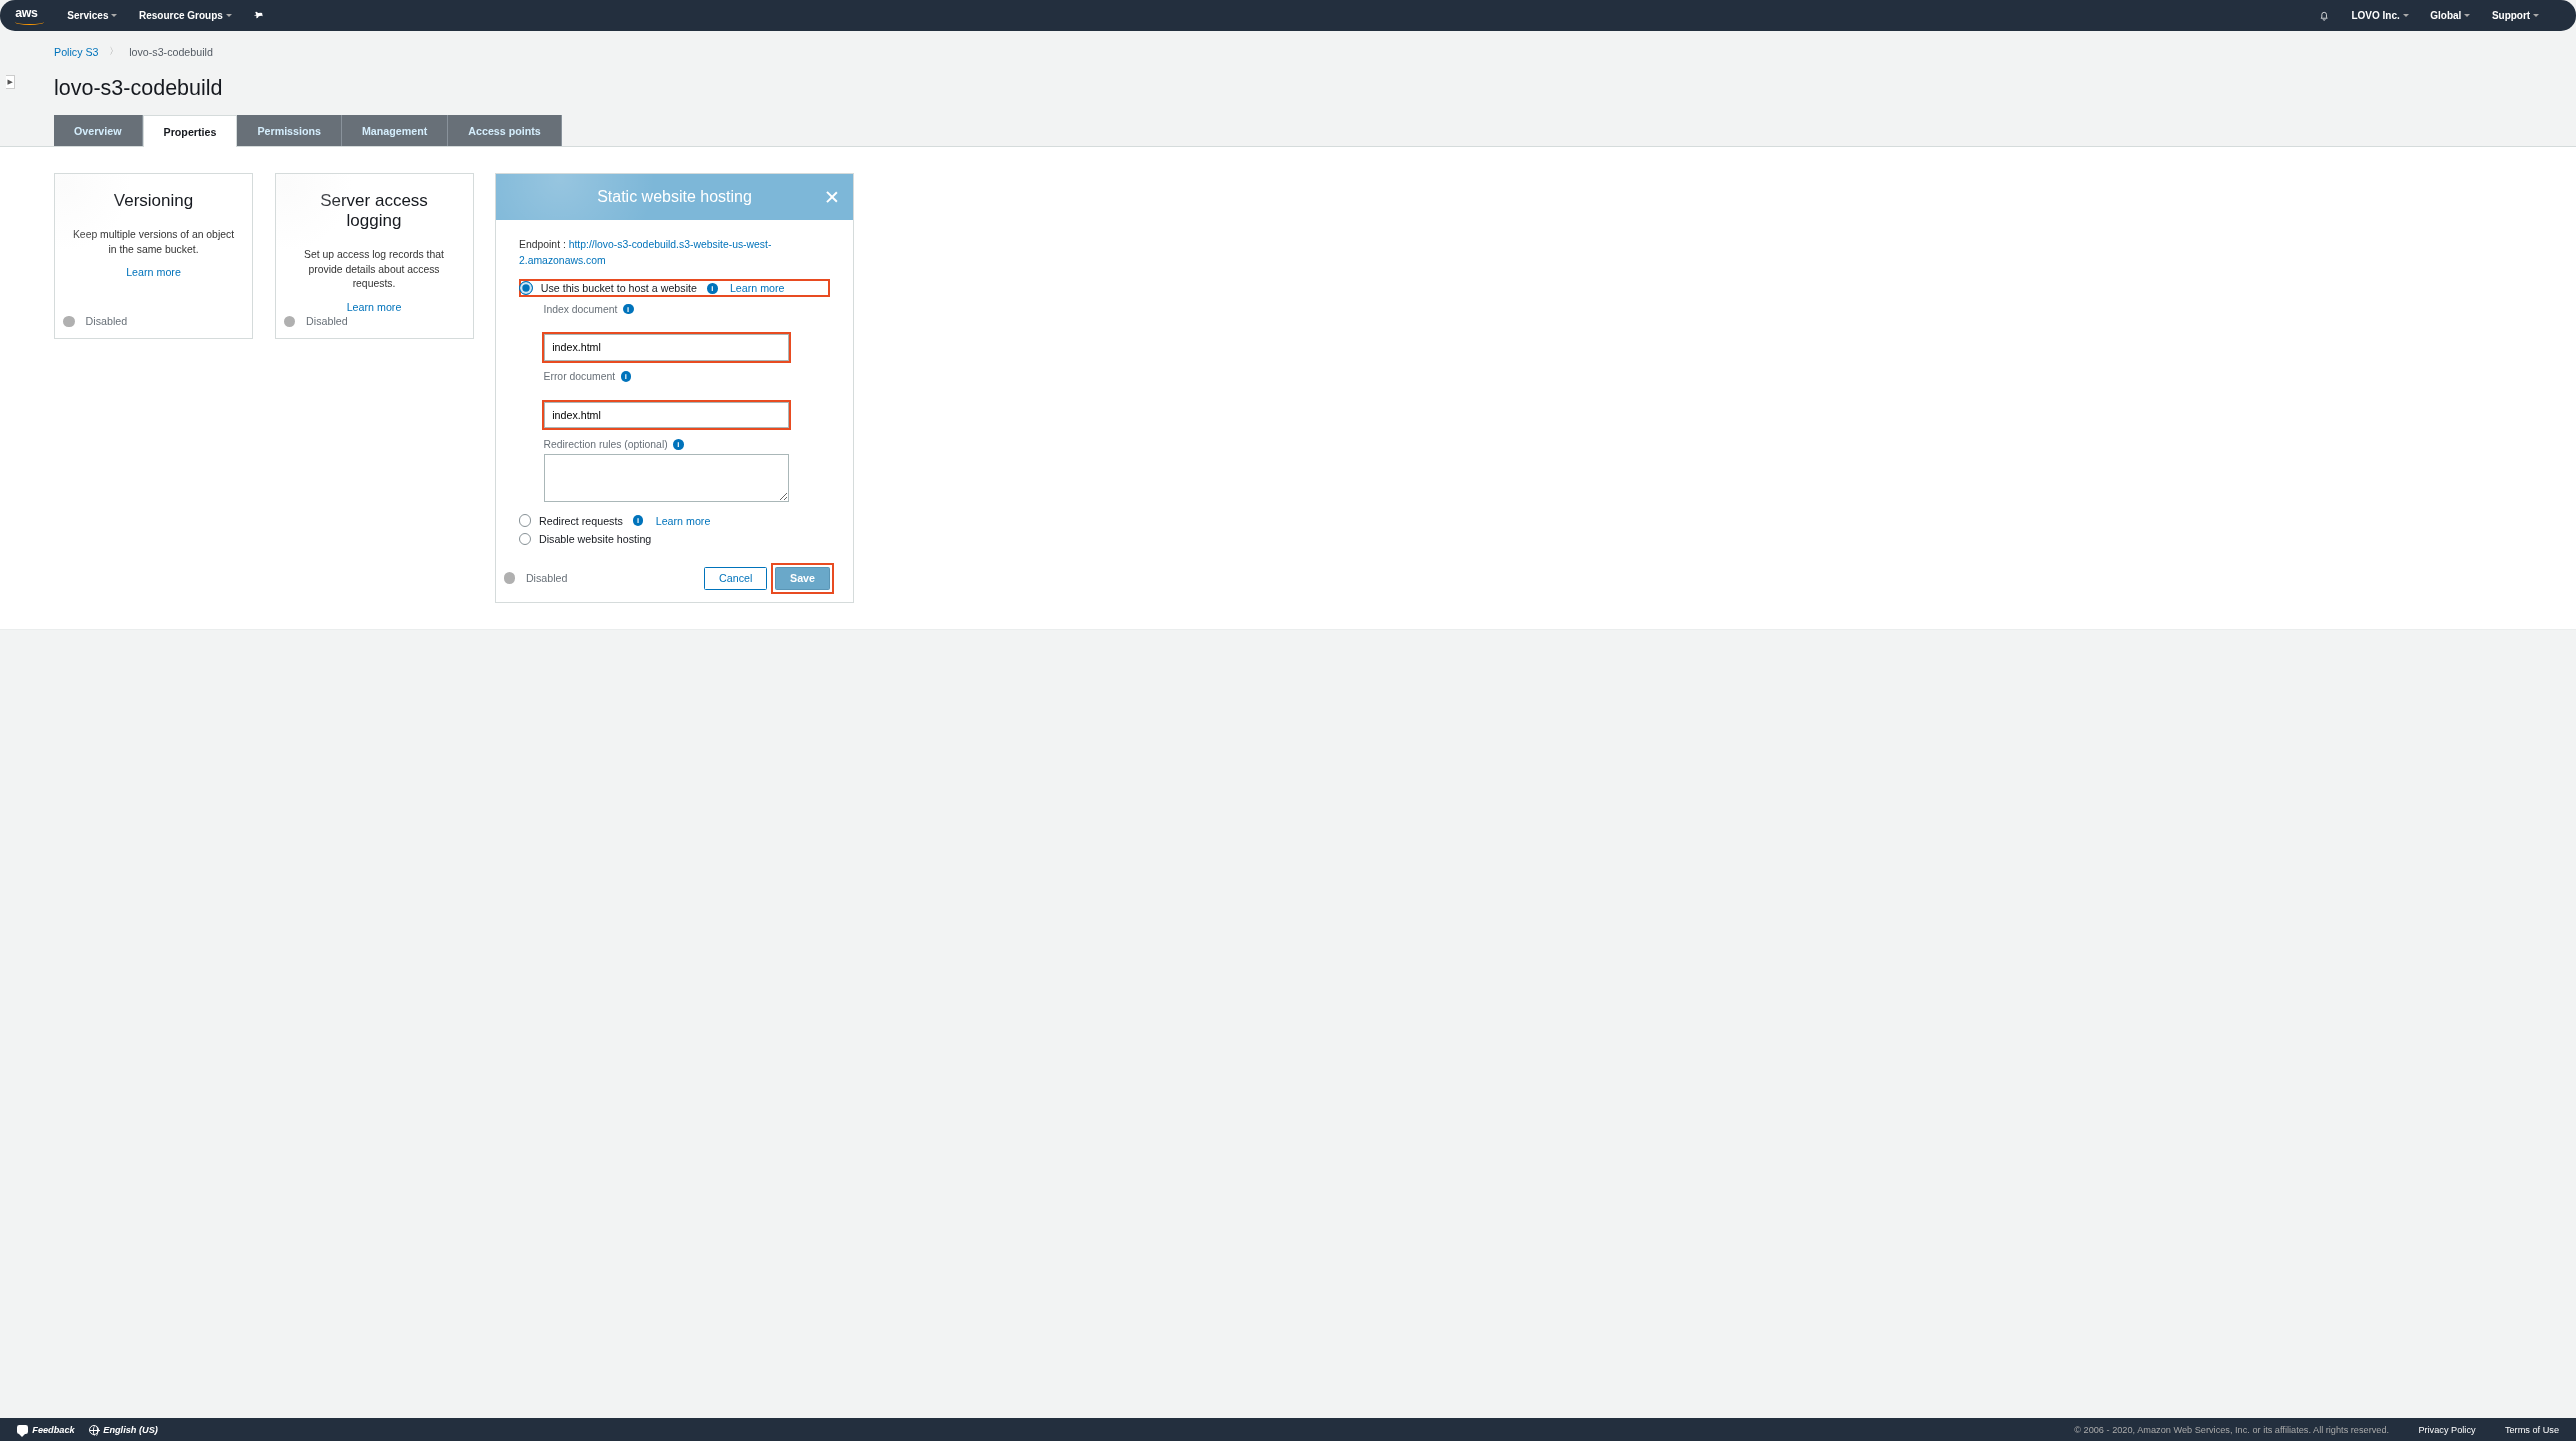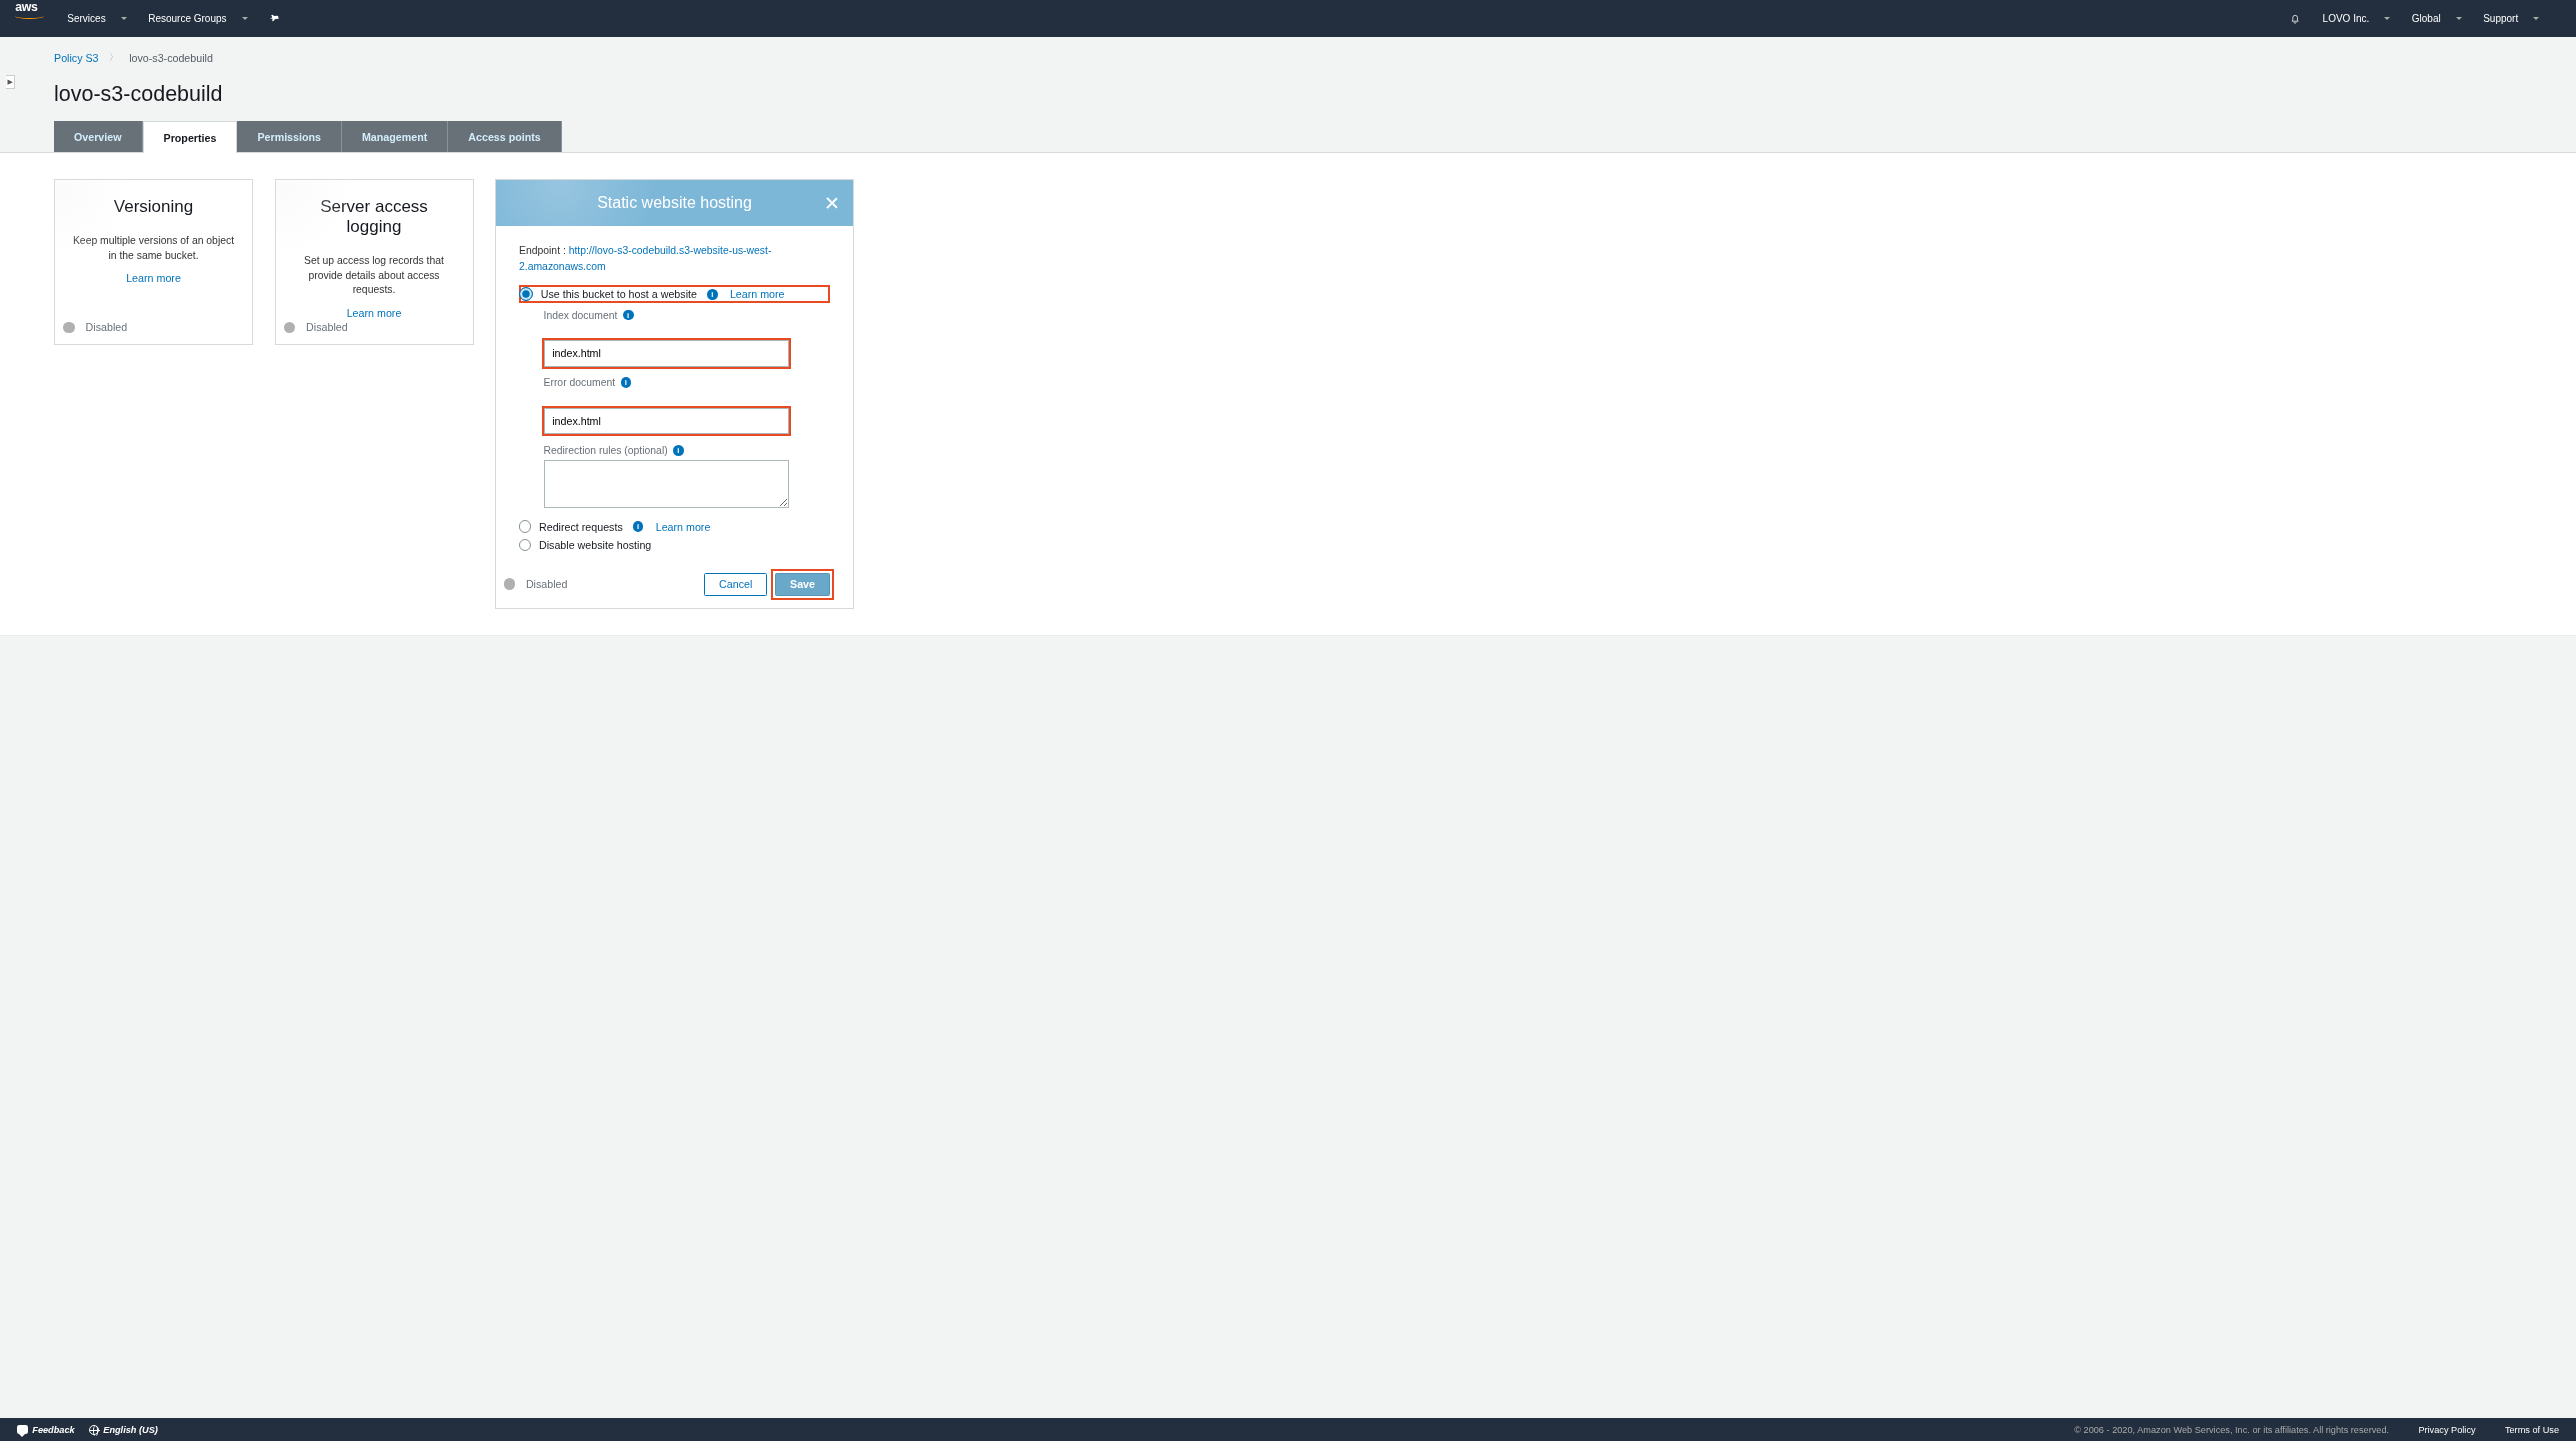--- a/index.html
+++ b/index.html
@@ -1,22 +1,22 @@
 <!DOCTYPE html>
 <html style="font-size:12.3px"><head>
   <meta charset="utf-8">
   <style>
     * { box-sizing: border-box; margin: 0; padding: 0; }
     body { font-family: "Amazon Ember", "Helvetica Neue", Arial, sans-serif; font-size: 10px; color: #16191f; background: #f2f3f3; }
     
     
-    .topnav { background: #232f3e; color: #fff; height: 37px; display: flex; padding: 0 15.3px; }
+    .topnav { background: #232f3e; color: #fff; height: 31px; display: flex; align-items: center; padding: 0 15.3px; border-radius: 15px; }
     .aws-logo { font-weight: 700; font-size: 12.3px; letter-spacing: -0.4px; margin-right: 23px; }
     .aws-logo .swoosh { display: block; height: 6.1px; border-bottom: 1.5px solid #ff9900; border-radius: 0 0 50% 50%; width: 29px; margin-top: -1.5px; }
-    .nav-item { color: #fff; margin-right: 21.5px; font-size: 10px; cursor: pointer; display: flex; align-items: center; gap: 15px; }
+    .nav-item { color: #fff; margin-right: 21.5px; font-size: 10px; cursor: pointer; display: flex; align-items: center; gap: 3px; font-weight: bold; }
     .nav-spacer { flex: 1; }
     .caret-down { width: 0; height: 0; border-left: 3.1px solid transparent; border-right: 3.1px solid transparent; border-top: 3.1px solid #aaa; display: inline-block; }
     .pin-icon svg { width: 10.7px; height: 10.7px; fill: #fff; transform: rotate(35deg); }
     .bell-icon svg { width: 12.3px; height: 12.3px; fill: none; stroke: #fff; stroke-width: 1.5; }
 
     
     .side-toggle { position: absolute; left: 6.1px; top: 75px; width: 9.2px; height: 14px; background: #fff; border: 0.8px solid #ccc; border-left: none; display: flex; align-items: center; justify-content: center; font-size: 7px; color: #555; cursor: pointer; }
 
     
     .breadcrumb-wrap { padding: 14px 15.3px 7.7px 54px; }

